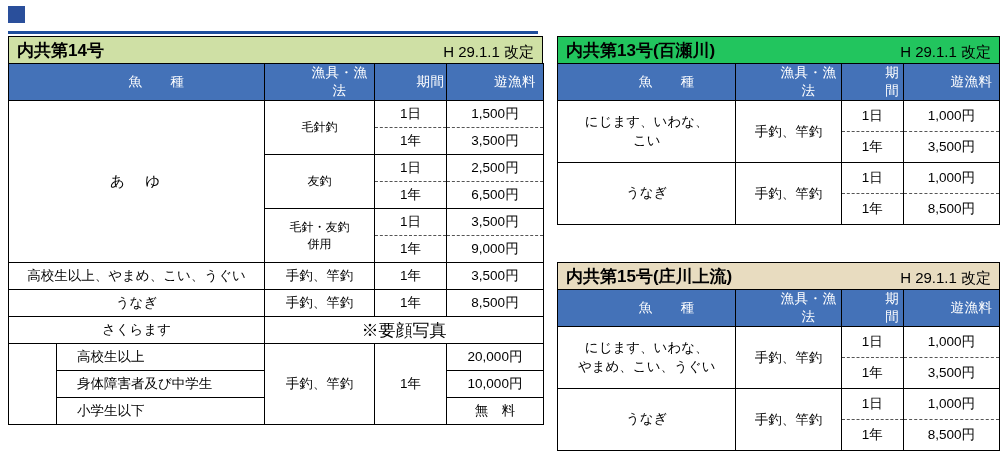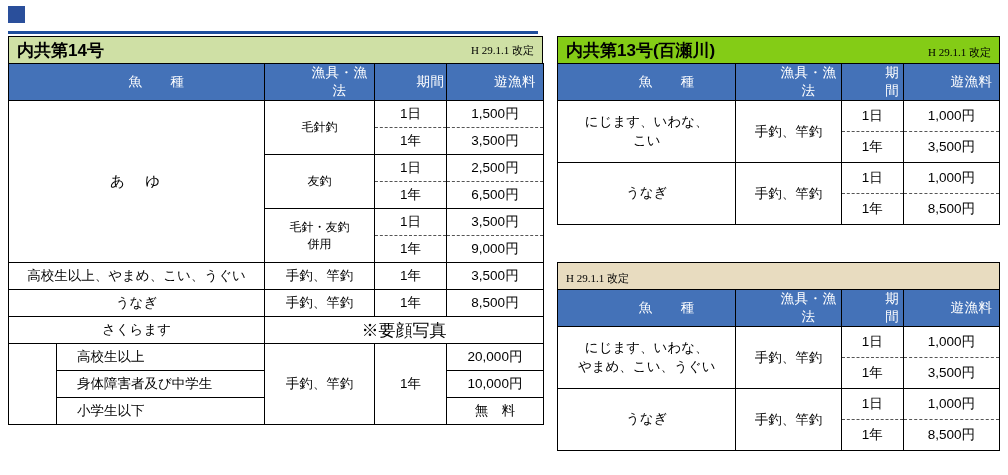--- a/index.html
+++ b/index.html
@@ -30,21 +30,21 @@
 
   
   .block { position: absolute; }
   .block-head {
     display: flex; align-items: flex-end; justify-content: space-between;
     border: 1px solid #000; border-bottom: none;
     padding: 4px 8px 3px 8px;
     height: 27px;
   }
   .block-head .bh-title { font-size: 17px; font-weight: bold; line-height: 19px; }
-  .block-head .bh-note { font-size: 11px; line-height: 14px; padding-bottom: 1px; font-family: Liberation Serif, serif; }
+  .block-head .bh-note { font-size: 15px; line-height: 14px; padding-bottom: 1px; }
 
   table.fee {
     border-collapse: collapse;
     border: 1px solid #000;
     width: 100%;
     table-layout: fixed;
   }
   table.fee td, table.fee th {
     border: 1px solid #000;
     text-align: center;
@@ -59,30 +59,30 @@
     font-size: 13.5px;
     height: 23px;
     letter-spacing: 0.5px;
     padding-left: 40px;
   }
   .dashed-top { border-top: 1px dashed #555 !important; }
   .dashed-bot { border-bottom: 1px dashed #555 !important; }
 
   
   #block-14 { left: 8px; top: 36px; width: 535px; }
-  #block-14 .block-head { background: #cfe0a5; align-items: center; }
+  #block-14 .block-head { background: #cfe0a5; }
   #block-14 table.fee td { height: 27px; }
   #block-14 .species-cell { font-size: 14.5px; letter-spacing: 3px; }
   #block-14 .gear-cell { font-size: 12px; }
   #block-14 .small-note { font-size: 17px; }
   #block-14 .leftpad { text-align: left; padding-left: 20px; }
 
   
   #block-13 { left: 557px; top: 36px; width: 443px; }
-  #block-13 .block-head { background: #84cc16; }
+  #block-13 .block-head { background: #22c55e; }
   #block-13 table.fee td { height: 31px; }
 
   #block-15 { left: 557px; top: 262px; width: 443px; }
   #block-15 .block-head { background: #e8dcc0; }
   #block-15 table.fee td { height: 31px; }
   .cell-left { text-align: left; padding-left: 10px; line-height: 1.35; }
 </style>
 </head>
 <body>
 
@@ -226,20 +226,21 @@
         <tr>
           <td class="dashed-top">1年</td>
           <td class="dashed-top">8,500円</td>
         </tr>
       </tbody>
     </table>
   </div>
 
   <div class="block" id="block-15">
     <div class="block-head">
+      <span class="bh-title">内共第15号(庄川上流)</span>
       <span class="bh-note">H 29.1.1 改定</span>
     </div>
     <table class="fee">
       <colgroup>
         <col style="width:178px">
           <col style="width:105px">
           <col style="width:62px">
           <col style="width:96px">
       </colgroup>
       <thead>

